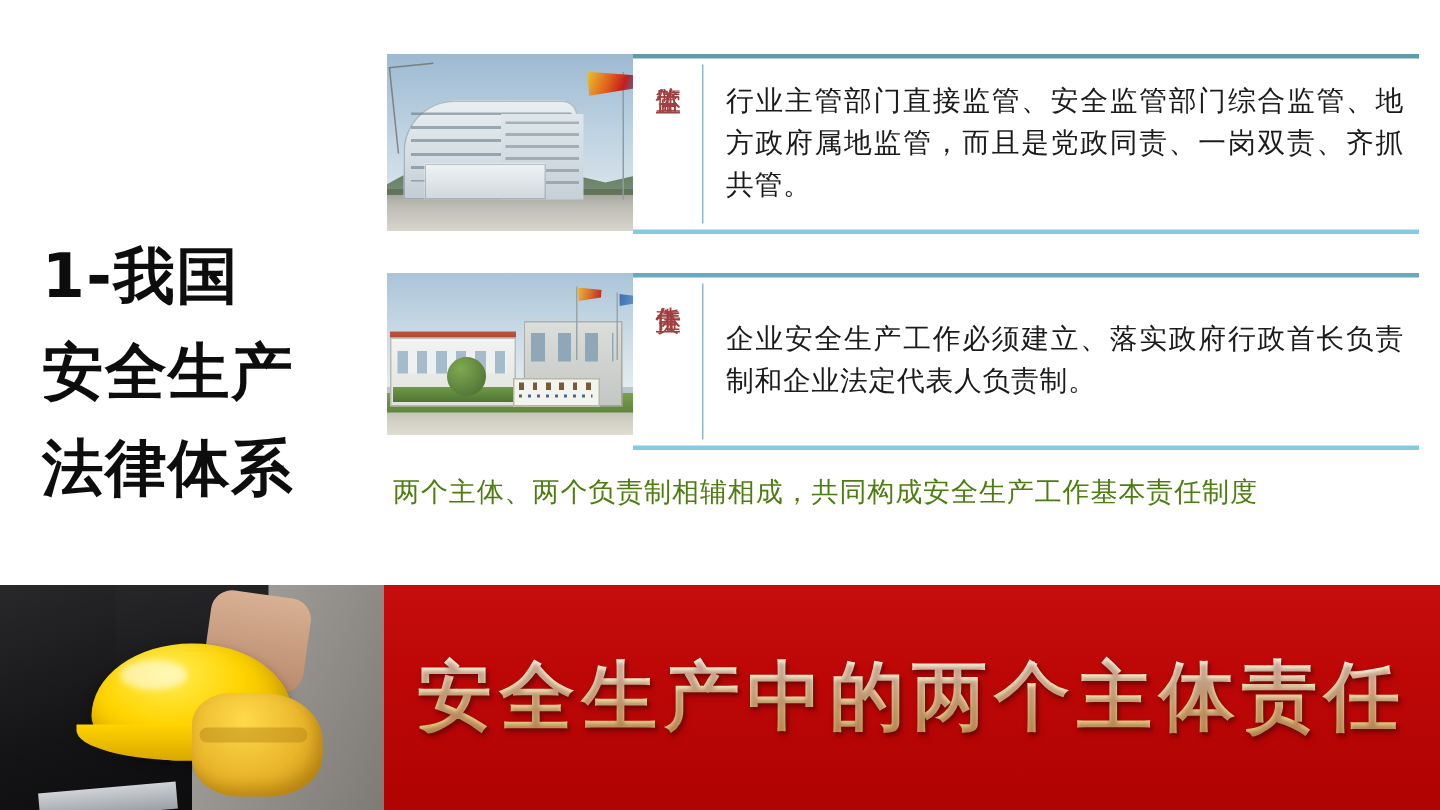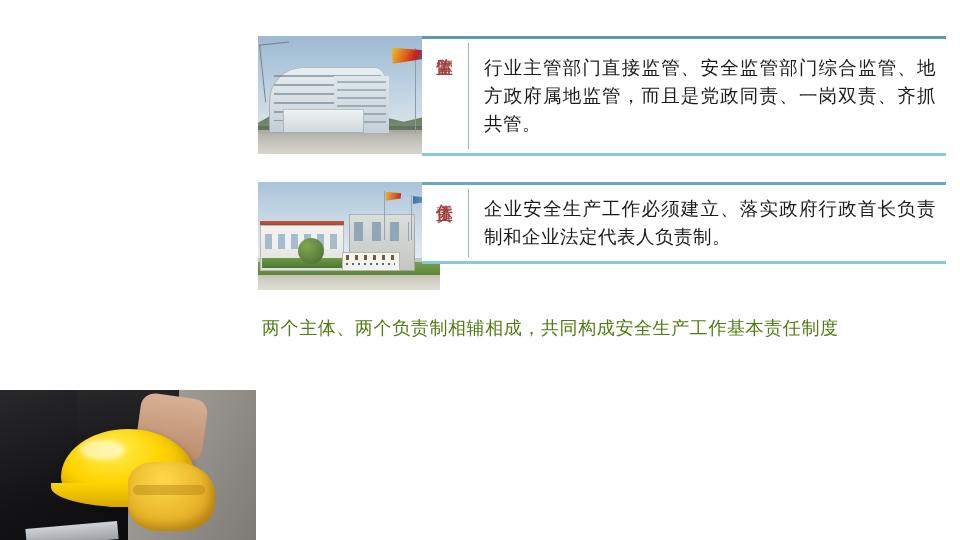--- a/index.html
+++ b/index.html
@@ -210,20 +210,25 @@
     text-shadow:0 2px 3px rgba(90,0,0,.35);
     filter:drop-shadow(2px 2px 1px rgba(100,10,10,.55));
     white-space:nowrap;
   }
 </style>
 </head>
 <body>
 
 <div class="slide">
 
+  <div class="title-block">
+    <div class="title-line">1-我国</div>
+    <div class="title-line">安全生产</div>
+    <div class="title-line">法律体系</div>
+  </div>
 
   <div class="card" style="left:258px;top:36px;width:688px;height:120px;">
 
     <div class="photo p1">
       <div class="sky1"></div>
       <div class="ground1"></div>
       <div class="trees1"></div>
       <div class="bldg1"></div>
       <div class="bldg1b"></div>
       <div class="podium1"></div>
@@ -233,21 +238,21 @@
       <div class="branch1"></div>
     </div>
 
     <div class="cardbody b1">
       <div class="vlabel">监管主体</div>
       <div class="vdivider"></div>
       <div class="cardtext">行业主管部门直接监管、安全监管部门综合监管、地方政府属地监管，而且是党政同责、一岗双责、齐抓共管。</div>
     </div>
   </div>
 
-  <div class="card" style="left:258px;top:182px;width:688px;height:82px;">
+  <div class="card" style="left:258px;top:182px;width:688px;height:118px;">
 
     <div class="photo p2">
       <div class="sky2"></div>
       <div class="ground2"></div>
       <div class="grass2"></div>
       <div class="wroof"></div>
       <div class="whall"></div>
       <div class="wwin"></div>
       <div class="ghall"></div>
       <div class="pole2"></div>
@@ -277,15 +282,18 @@
       <div class="wbg"></div>
       <div class="torso"></div>
       <div class="arm"></div>
       <div class="forearm"></div>
       <div class="belt"></div>
       <div class="helmet"></div>
       <div class="brim"></div>
       <div class="glove"></div>
     </div>
 
+    <div class="redbar">
+      <div class="bannertext">安全生产中的两个主体责任</div>
+    </div>
   </div>
 
 </div>
 
 </body></html>

